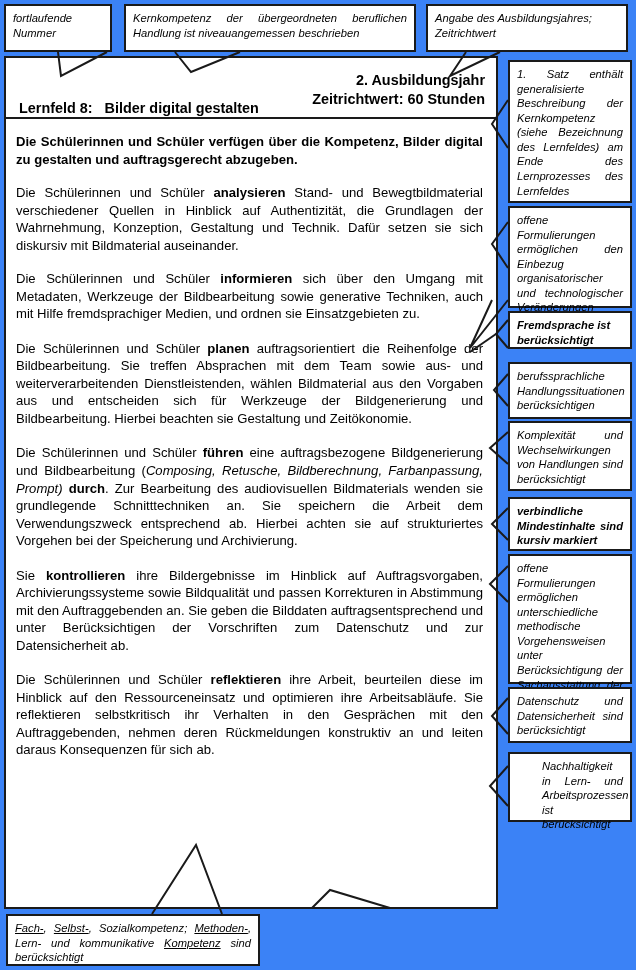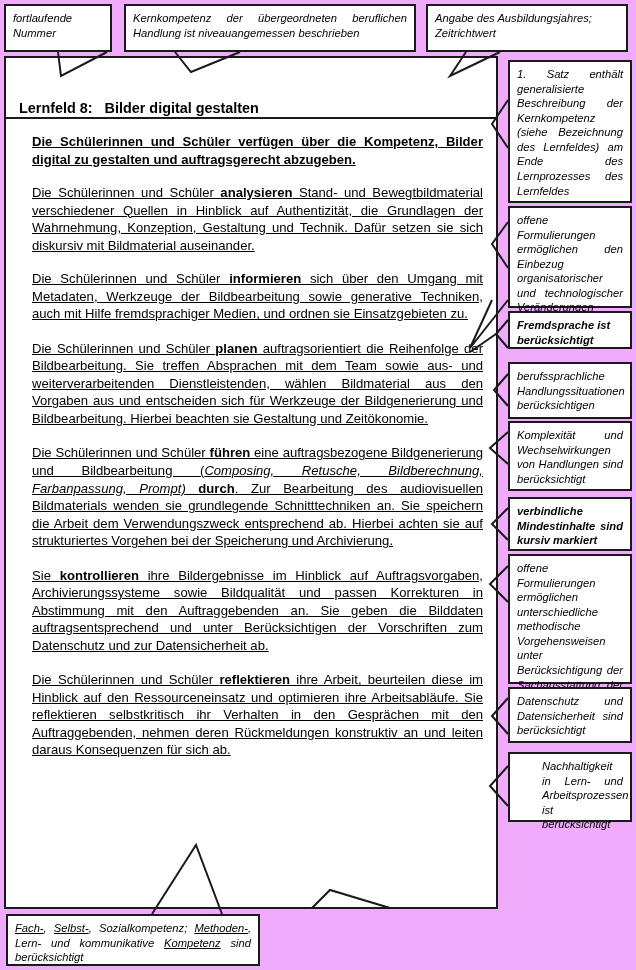--- a/index.html
+++ b/index.html
@@ -9,21 +9,21 @@
   }
   body {
     font-family: "Liberation Sans", sans-serif;
     color: #000000;
   }
   #page {
     position: relative;
     width: 636px;
     height: 970px;
     overflow: hidden;
-    background: #f0abfc;
+    background: #3b82f6;
   }
 
   
   .note {
     position: absolute;
     box-sizing: border-box;
     border: 2px solid #1a1a1a;
     background: #ffffff;
     font-style: italic;
     font-size: 11.2px;
@@ -72,23 +72,22 @@
     font-weight: bold;
     line-height: 1.32;
   }
 
   #body-text {
     position: absolute;
     left: 0;
     top: 61px;
     right: 0;
     bottom: 0;
-    padding: 14px 13px 0 26px;
-    box-sizing: border-box;
-    text-decoration: underline;
+    padding: 14px 13px 0 10px;
+    box-sizing: border-box;
   }
   .para {
     font-size: 13.1px;
     line-height: 1.34;
     text-align: justify;
     margin: 0 0 14.5px 0;
     hyphens: manual;
   }
   .para b { font-weight: bold; }
   .para i { font-style: italic; }
@@ -123,20 +122,24 @@
   </div>
 
   <div class="note nojust" style="left:426px; top:4px; width:202px; height:48px;">
     <span>Angabe des Ausbildungsjahres; Zeitrichtwert</span>
   </div>
 
   <div id="main-box">
 
     <div id="header-band">
       <div id="lf-title">Lernfeld 8:   Bilder digital gestalten</div>
+      <div id="lf-year">
+        <div>2. Ausbildungsjahr</div>
+        <div>Zeitrichtwert: 60 Stunden</div>
+      </div>
     </div>
 
     <div id="body-text">
 
       <p class="para" style="font-weight:bold; margin-bottom:16px;">Die Schülerinnen und Schüler verfügen über die Kompetenz, Bilder digital zu gestalten und auftragsgerecht abzugeben.</p>
 
       <p class="para" style="margin-bottom:16px;">Die Schülerinnen und Schüler <b>analysieren</b> Stand- und Bewegtbildmaterial verschiedener Quellen in Hinblick auf Authentizität, die Grundlagen der Wahrnehmung, Konzeption, Gestaltung und Technik. Dafür setzen sie sich diskursiv mit Bildmaterial auseinander.</p>
 
       <p class="para" style="margin-bottom:17px;">Die Schülerinnen und Schüler <b>informieren</b> sich über den Umgang mit Metadaten, Werkzeuge der Bildbearbeitung sowie generative Techniken, auch mit Hilfe fremdsprachiger Medien, und ordnen sie Einsatzgebieten zu.</p>
 

